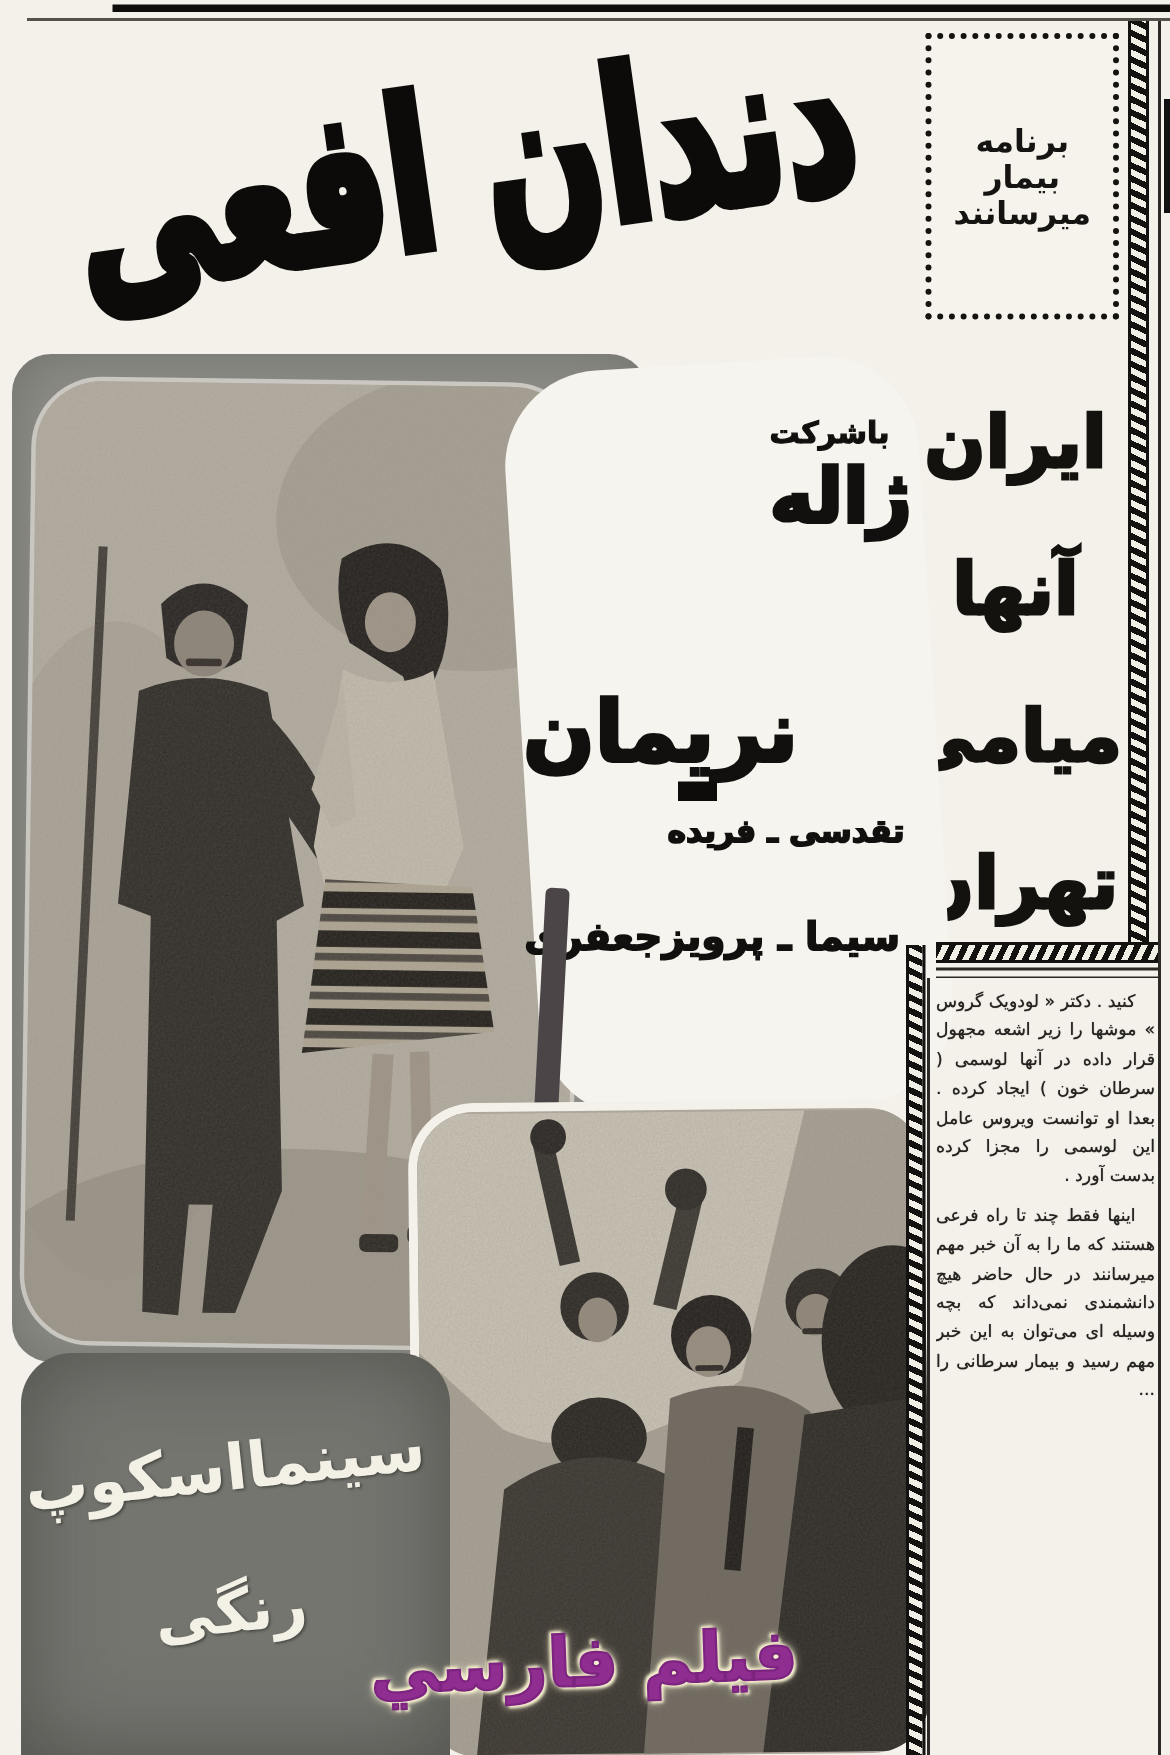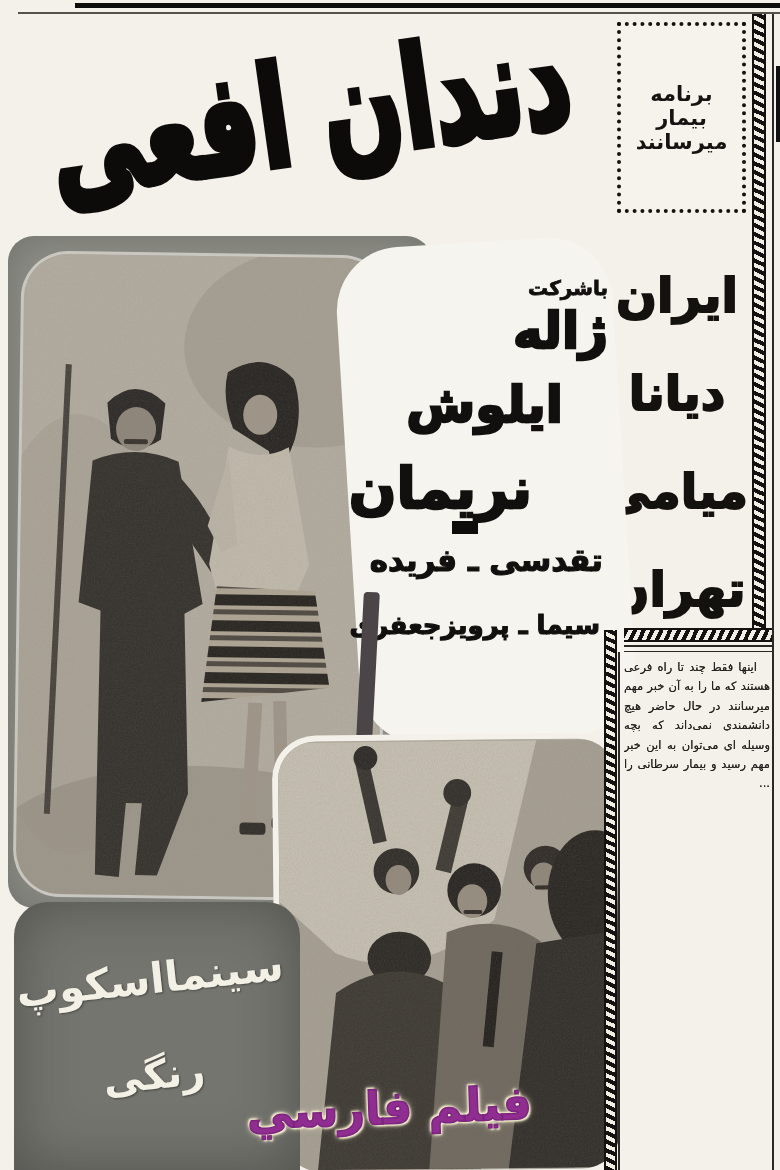--- a/index.html
+++ b/index.html
@@ -48,21 +48,21 @@
   .photo{overflow:hidden;background:#b6afa3;}
   .couple{border-radius:44px;transform:rotate(.8deg);
     box-shadow:0 0 0 3px rgba(245,242,235,.6);}
   .crowd{border-radius:38px;transform:rotate(-.6deg);
     box-shadow:0 0 0 6px #f4f1ea;}
   
   .bubble{background:#f6f4ee;border-radius:64px;transform:rotate(-3.5deg);}
   .cast-line{font-weight:bold;white-space:nowrap;text-align:right;color:#12100e;}
   .cast-small-label{font-size:20px;-webkit-text-stroke:.8px #12100e;}
   .cast-big{font-size:50px;-webkit-text-stroke:2.5px #12100e;}
-  .cast-med{font-size:31px;-webkit-text-stroke:1.2px #12100e;}
+  .cast-med{font-size:21px;-webkit-text-stroke:1.2px #12100e;}
   .ink-mark{background:#0d0c0a;}
   .wedge{background:#4b4547;transform:rotate(3deg);border-radius:4px;}
   
   .scope-block{background:#757570;border-radius:34px 34px 0 0;
     box-shadow:inset 0 0 60px rgba(40,40,36,.45);}
   .scope-text{color:#f3f0e6;font-weight:bold;text-align:center;white-space:nowrap;
     transform:rotate(-6deg);text-shadow:1px 1px 2px rgba(40,40,36,.6);}
   
   .film-farsi{
     font-size:46px;font-weight:bold;white-space:nowrap;color:#8f2e90;
@@ -86,21 +86,21 @@
     <div>بیمار</div>
     <div>میرسانند</div>
   </div>
 
   <div class="abs rope-v" style="left:752px;top:14px;width:10px;height:628px;"></div>
   <div class="abs" style="left:772px;top:14px;width:2px;height:1156px;background:#2c2a26;"></div>
   <div class="abs scan-blob" style="left:776px;top:66px;width:4px;height:76px;"></div>
 
   <div class="abs rtl cinema-col" style="left:606px;top:248px;width:142px;height:388px;">
     <div>ایران</div>
-    <div>دیانا</div>
+    <div>آنها</div>
     <div>میامی</div>
     <div>تهران</div>
   </div>
 
   <div class="abs backdrop" style="left:8px;top:236px;width:424px;height:672px;"></div>
 
   <div class="abs photo couple" style="left:20px;top:256px;width:362px;height:640px;">
     <svg width="362" height="640" viewBox="0 0 360 640" xmlns="http://www.w3.org/2000/svg">
       <defs>
         <filter id="grain">
@@ -133,23 +133,22 @@
       <rect x="226" y="446" width="14" height="122" fill="#a2988a" transform="rotate(3 233 507)"></rect>
       <rect x="256" y="444" width="13" height="120" fill="#a2988a" transform="rotate(-2 262 504)"></rect>
       <rect x="222" y="566" width="26" height="12" rx="4" fill="#2a2622"></rect>
       <rect x="254" y="560" width="24" height="12" rx="4" fill="#2a2622"></rect>
       <rect width="360" height="640" filter="url(#grain)"></rect>
     </svg>
   </div>
 
   <div class="abs bubble" style="left:348px;top:242px;width:276px;height:498px;"></div>
 
-  <div class="abs rtl cast-line cast-small-label" style="left:498px;top:276px;width:110px;">باشرکت</div>
+  <div class="abs rtl cast-line cast-small-label" style="left:498px;top:276px;width:110px;text-align:center;">باشرکت</div>
   <div class="abs rtl cast-line cast-big" style="left:468px;top:302px;width:140px;">ژاله</div>
-  <div class="abs rtl cast-line cast-big" style="left:398px;top:376px;width:165px;">ایلوش</div>
   <div class="abs rtl cast-line cast-big" style="left:382px;top:456px;width:150px;font-size:56px;">نریمان</div>
   <div class="abs ink-mark" style="left:452px;top:521px;width:26px;height:13px;"></div>
   <div class="abs rtl cast-line cast-med" style="left:398px;top:542px;width:205px;">تقدسی ـ فریده</div>
   <div class="abs rtl cast-line cast-med" style="left:382px;top:610px;width:218px;font-size:26px;">سیما ـ پرویزجعفری</div>
 
   <div class="abs wedge" style="left:360px;top:592px;width:16px;height:148px;"></div>
 
   <div class="abs photo crowd" style="left:280px;top:740px;width:338px;height:430px;">
     <svg width="338" height="430" viewBox="0 0 340 430" xmlns="http://www.w3.org/2000/svg">
       <defs>
@@ -190,16 +189,17 @@
     <div class="abs rtl scope-text" style="left:40px;top:150px;width:200px;font-size:40px;">رنگی</div>
   </div>
 
   <div class="abs rtl film-farsi" style="left:292px;top:1080px;width:240px;text-align:center;">فیلم فارسي</div>
 
   <div class="abs rope-v" style="left:604px;top:630px;width:9px;height:540px;"></div>
   <div class="abs rope-h" style="left:624px;top:628px;width:148px;height:10px;"></div>
   <div class="abs dbl-line" style="left:624px;top:645px;width:148px;"></div>
   <div class="abs" style="left:618px;top:652px;width:2px;height:518px;background:#2c2a26;"></div>
   <div class="abs rtl article-text" style="left:624px;top:658px;width:146px;height:510px;overflow:hidden;">
+    <p>کنید . دکتر « لودویک گروس » موشها را زیر اشعه مجهول قرار داده در آنها لوسمی ( سرطان خون ) ایجاد کرده . بعدا او توانست ویروس عامل این لوسمی را مجزا کرده بدست آورد .</p>
     <p>اینها فقط چند تا راه فرعی هستند که ما را به آن خبر مهم میرسانند در حال حاضر هیچ دانشمندی نمی‌داند که بچه وسیله ای می‌توان به این خبر مهم رسید و بیمار سرطانی را ...</p>
   </div>
 
 </div>
 
 </body></html>

